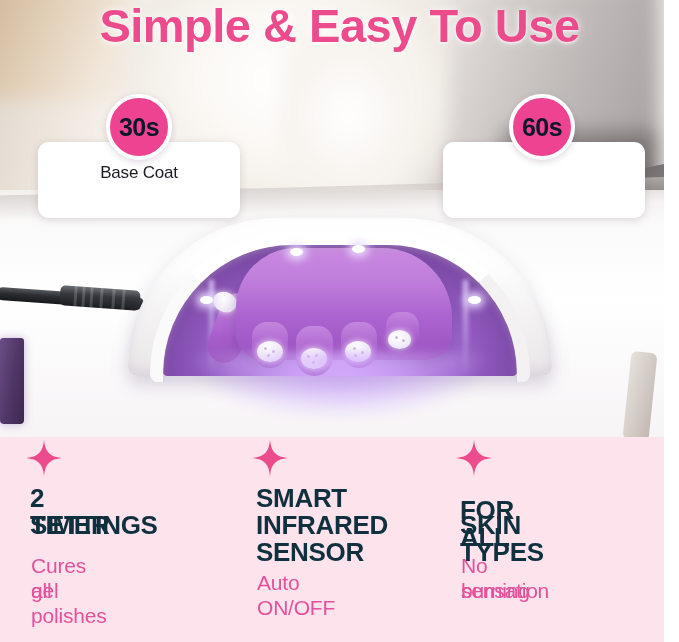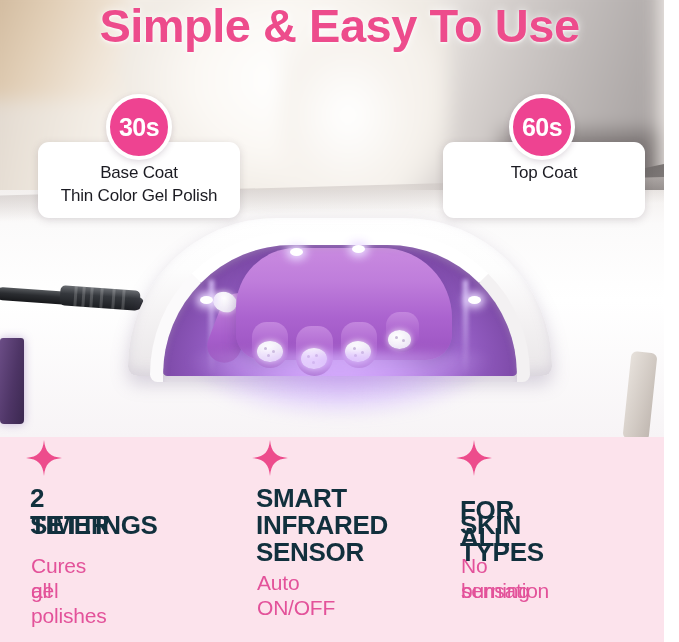--- a/index.html
+++ b/index.html
@@ -93,21 +93,21 @@
   .title{position:absolute;left:0;top:-2px;width:679px;text-align:center;
     font-size:47px;font-weight:bold;letter-spacing:-.5px;color:#ED4C8C;
     text-shadow:0 1px 3px rgba(255,255,255,.9),0 0 10px rgba(255,255,255,.75);
     white-space:nowrap;}
 
   
   .badge-group{position:absolute;}
   .badge-circle{position:absolute;width:66px;height:66px;border-radius:50%;
     background:#EE4391;border:4px solid #ffffff;box-sizing:border-box;
     display:flex;align-items:center;justify-content:center;
-    color:#ffffff;font-size:25px;font-weight:bold;letter-spacing:-.5px;
+    color:#0f172a;font-size:25px;font-weight:bold;letter-spacing:-.5px;
     box-shadow:0 2px 6px rgba(90,60,90,.2);z-index:3;}
   .badge-card{position:absolute;width:202px;background:#ffffff;border-radius:11px;
     box-shadow:0 2px 8px rgba(80,60,80,.18);padding:19px 6px 29px;box-sizing:border-box;
     text-align:center;z-index:2;}
   .badge-line{color:#1b1b22;font-size:17px;line-height:23px;letter-spacing:-.2px;}
   .badge-line.l2{font-size:17px;}
 
   
   .features{position:absolute;left:0;top:437px;width:679px;height:205px;background:#FCE3EC;}
   .feat{position:absolute;top:0;}
@@ -192,28 +192,26 @@
     <div class="led" style="left:200px;top:296px;"></div>
     <div class="led" style="left:468px;top:296px;"></div>
 
     <div class="floor-glow"></div>
 
     <div class="title">Simple &amp; Easy To Use</div>
 
     <div class="badge-group">
       <div class="badge-card" style="left:38px;top:142px;height:76px;">
         <div class="badge-line">Base Coat</div>
-        <div class="badge-line l2">Thin Color Gel Polish</div>
       </div>
       <div class="badge-circle" style="left:106px;top:94px;">30s</div>
     </div>
 
     <div class="badge-group">
       <div class="badge-card" style="left:443px;top:142px;height:76px;">
-        <div class="badge-line">Top Coat</div>
       </div>
       <div class="badge-circle" style="left:509px;top:94px;">60s</div>
     </div>
 
   </div>
 
   <div class="features">
 
     <div class="feat">
       <svg class="star" style="left:26px;top:3px;" viewBox="0 0 40 40">

